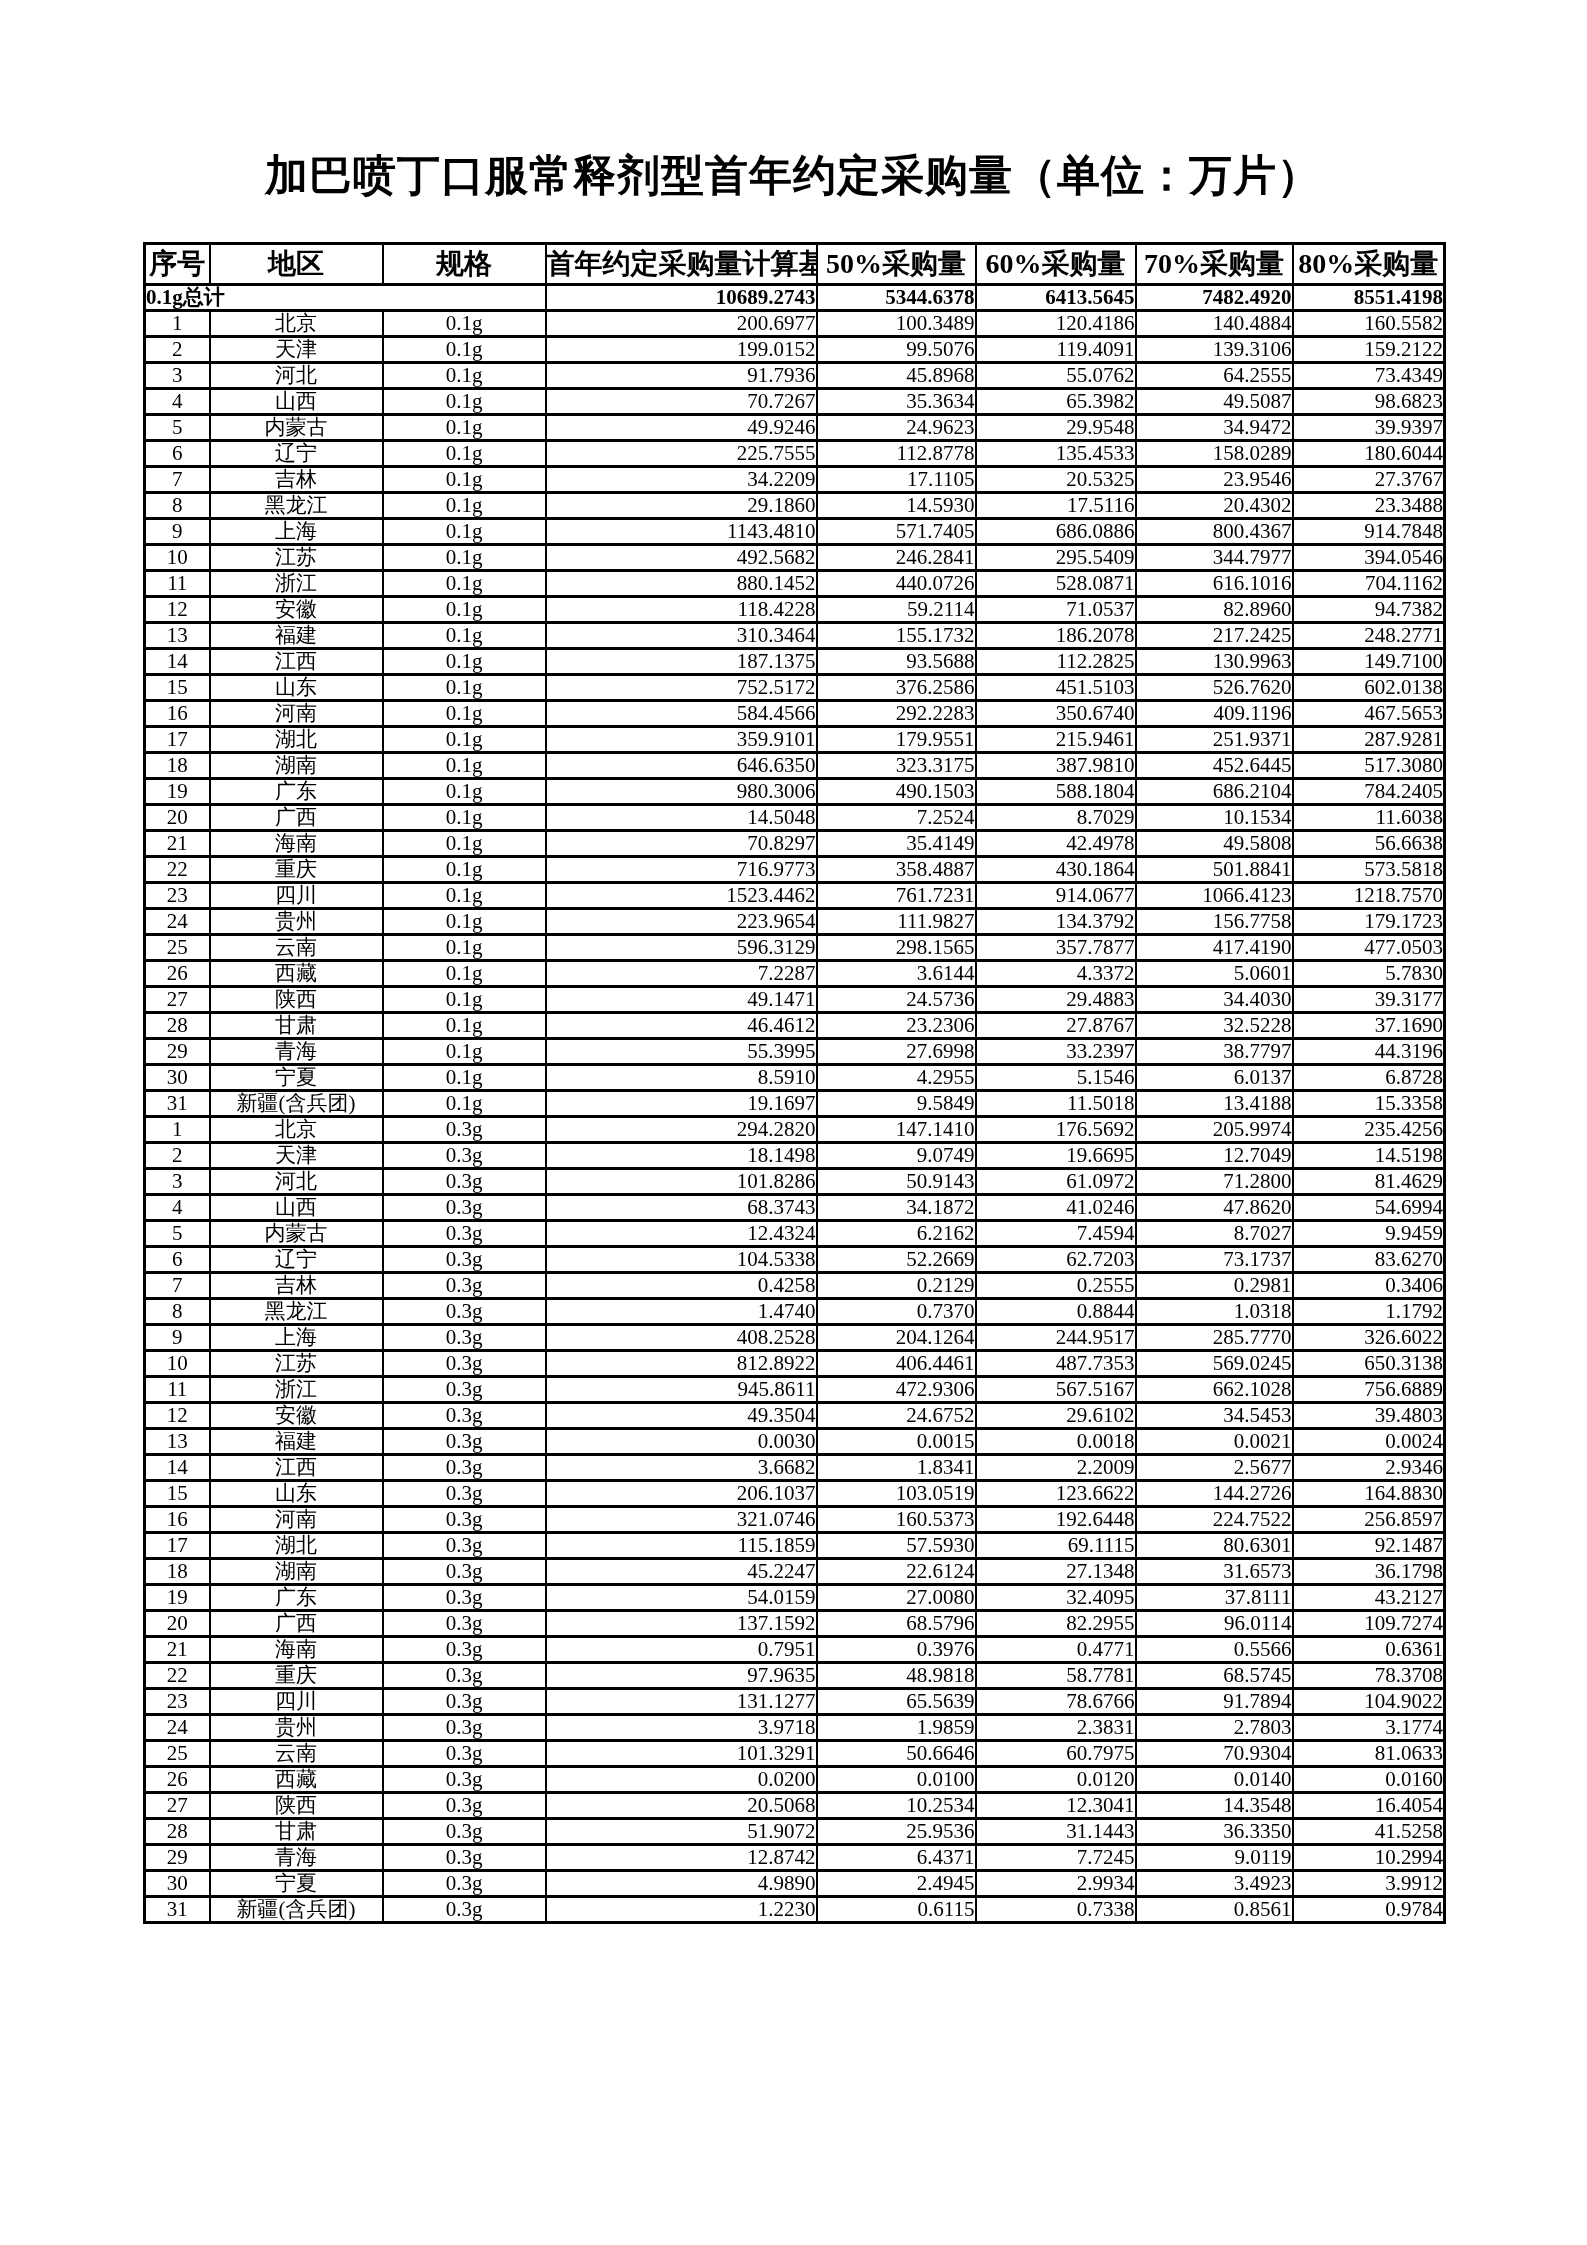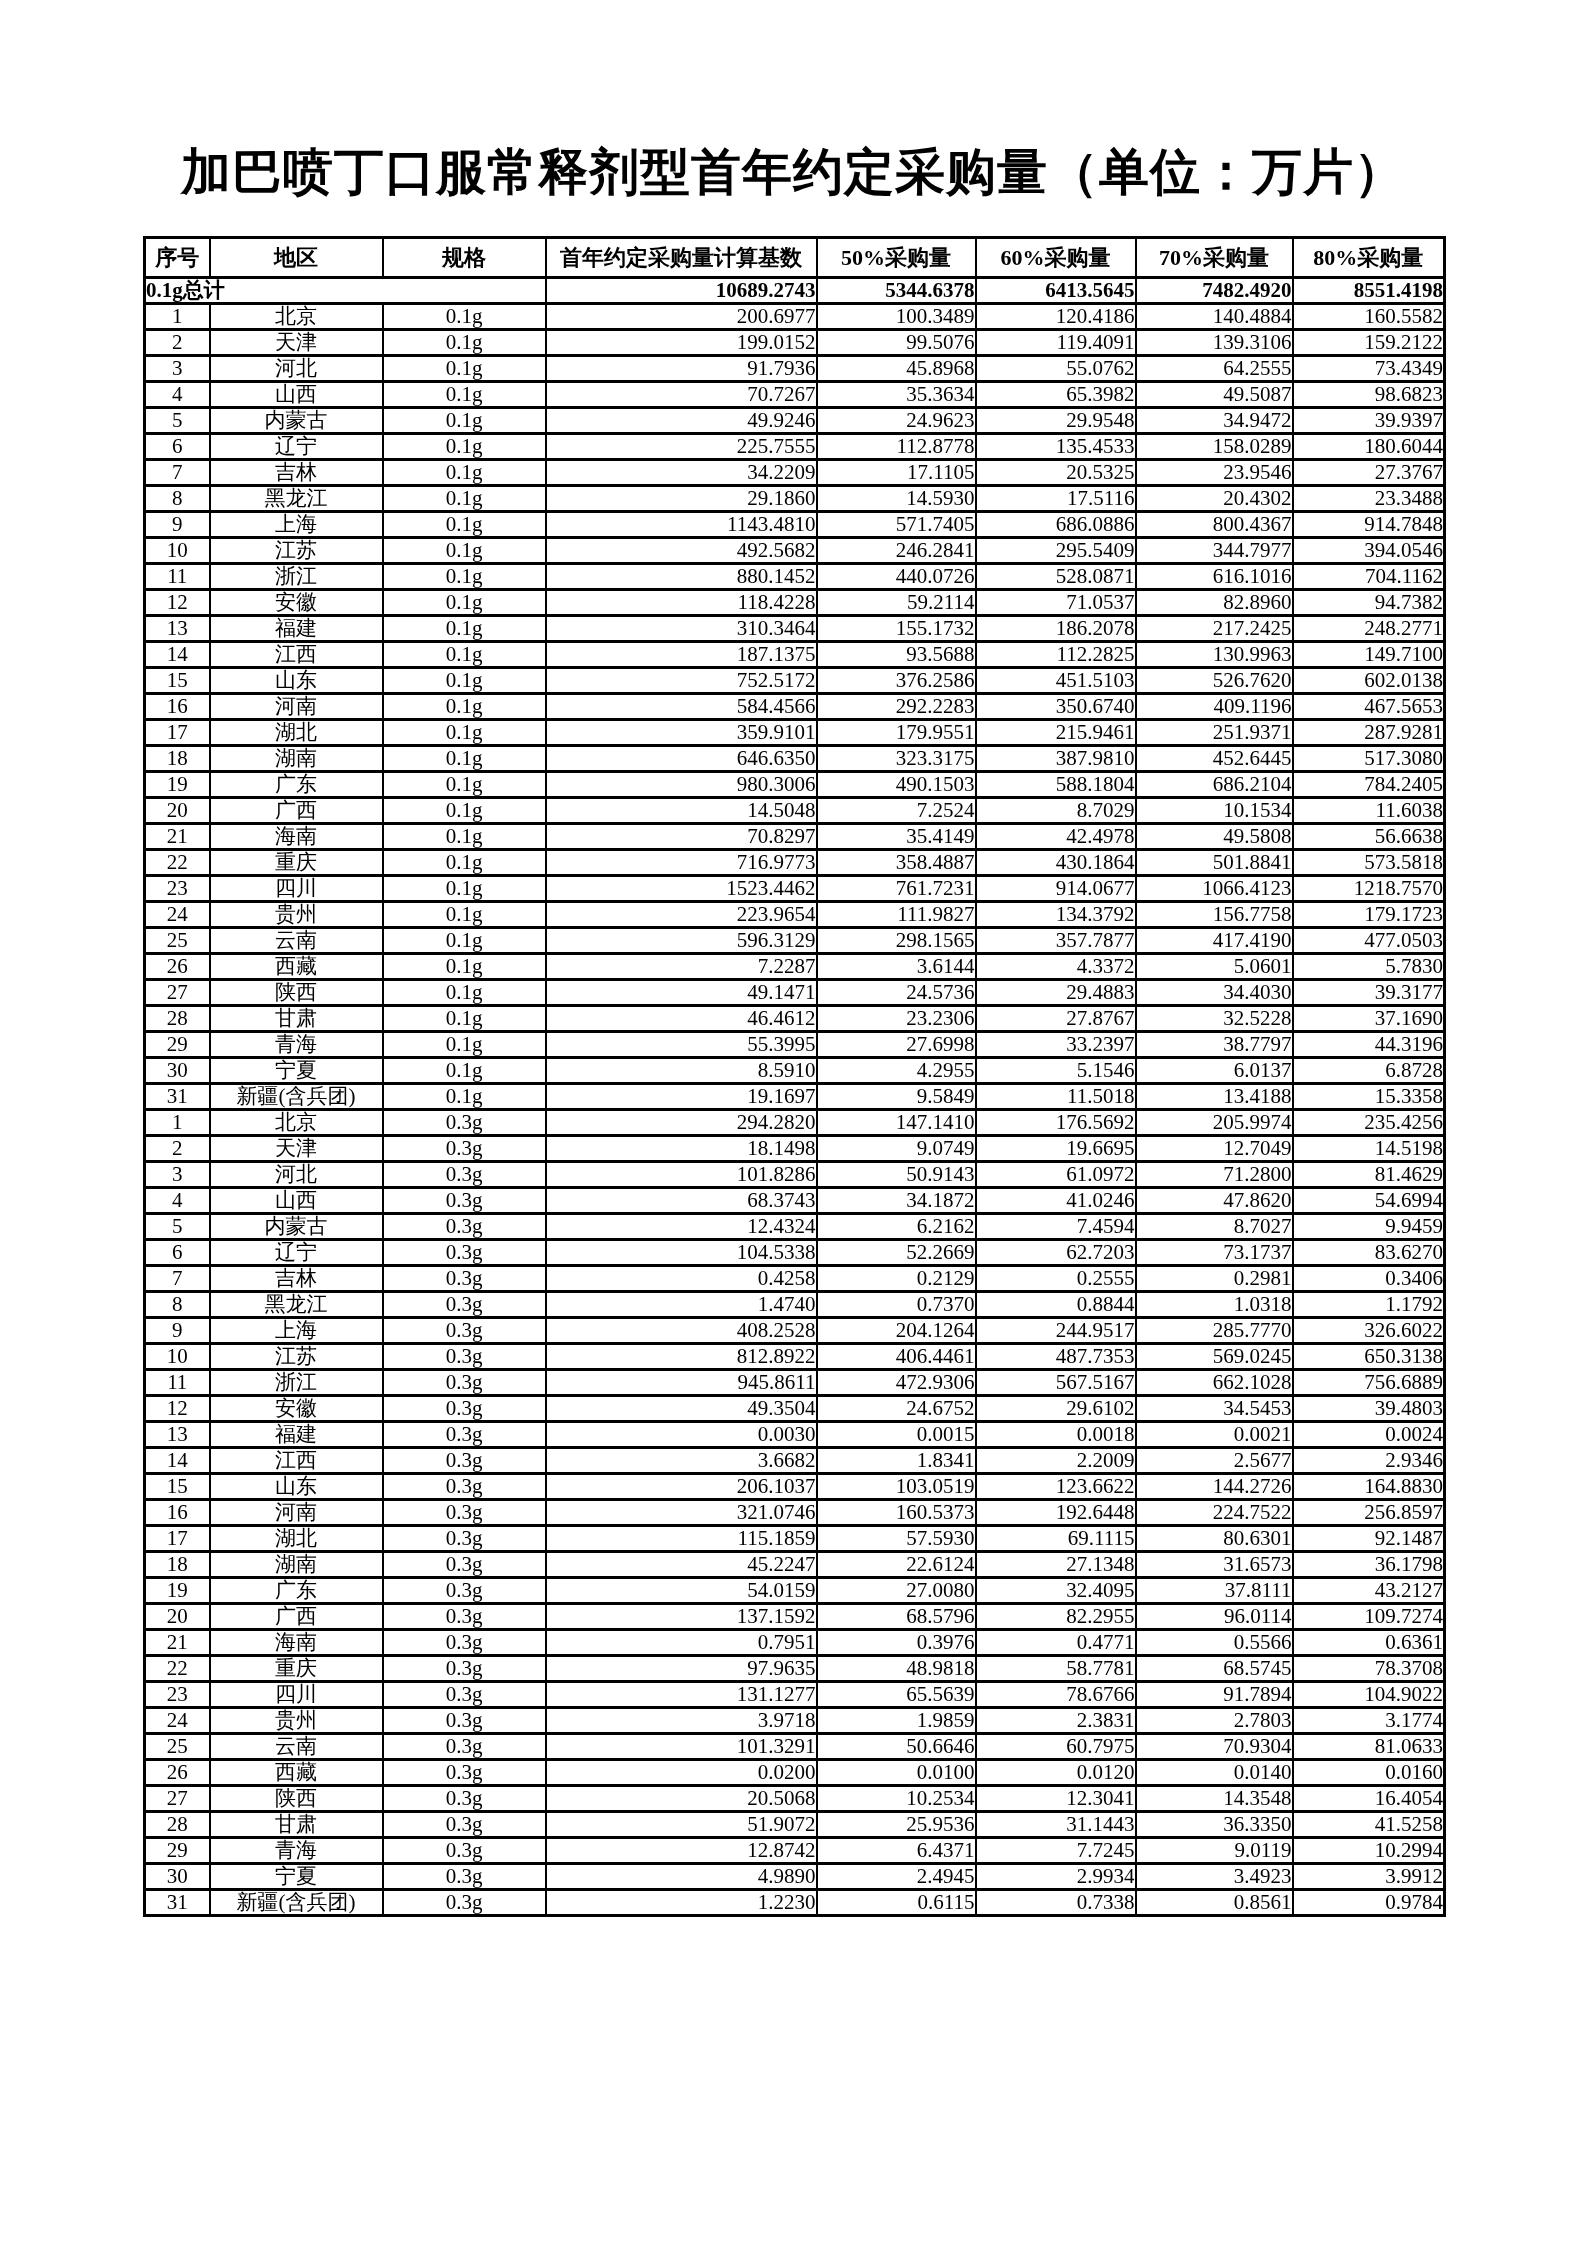--- a/index.html
+++ b/index.html
@@ -12,25 +12,25 @@
     height: 2245px;
     font-family: "Liberation Serif", "DejaVu Serif", serif;
     color: #000000;
     position: relative;
   }
   .doc {
     width: 1300px;
     margin-left: 143px;
   }
   .title {
-    margin: 9px;
+    margin: 16px;
     padding-top: 136px;
     padding-bottom: 27px;
     text-align: center;
-    font-size: 50px;
+    font-size: 43px;
     font-weight: bold;
     line-height: 1.1;
     letter-spacing: 1px;
     white-space: nowrap;
   }
   table.purchase {
     width: 1300px;
     table-layout: fixed;
     border-collapse: collapse;
     border: 3px solid #000;
@@ -39,21 +39,21 @@
   table.purchase td {
     border: 2px solid #000;
     border-top-width: 3px;
     border-bottom-width: 3px;
     overflow: hidden;
     white-space: nowrap;
     padding: 0;
   }
   table.purchase th {
     height: 37px;
-    font-size: 22px;
+    font-size: 28px;
     font-weight: bold;
     text-align: center;
   }
   table.purchase td {
     height: 23px;
     font-size: 21px;
     line-height: 23px;
   }
   td.ctr { text-align: center; }
   td.num { text-align: right; padding-right: 7px; }

